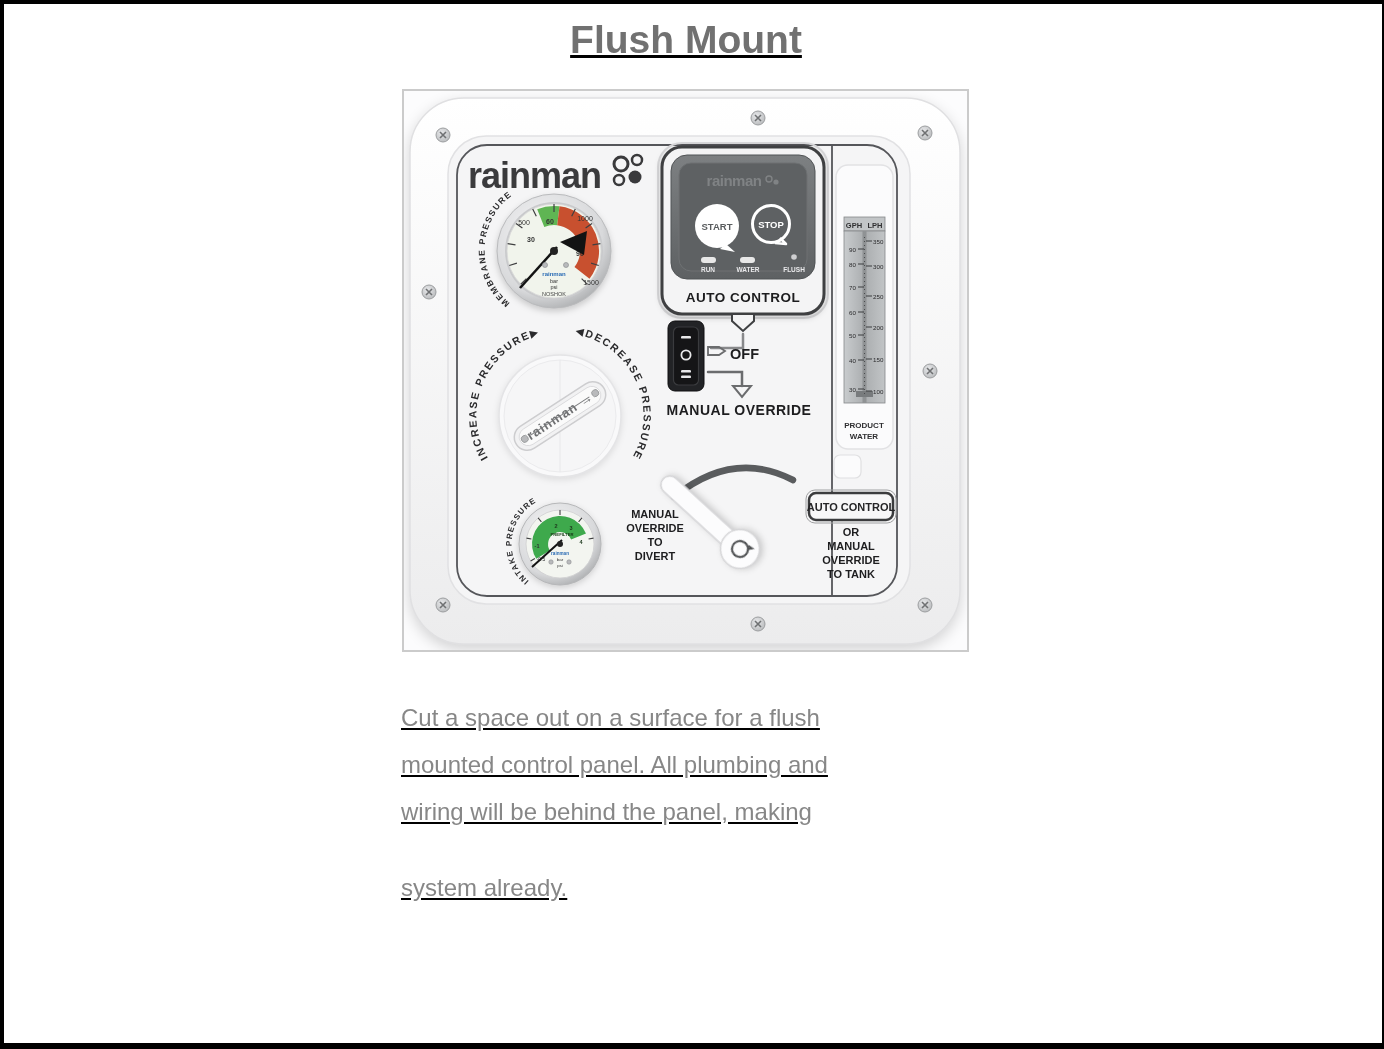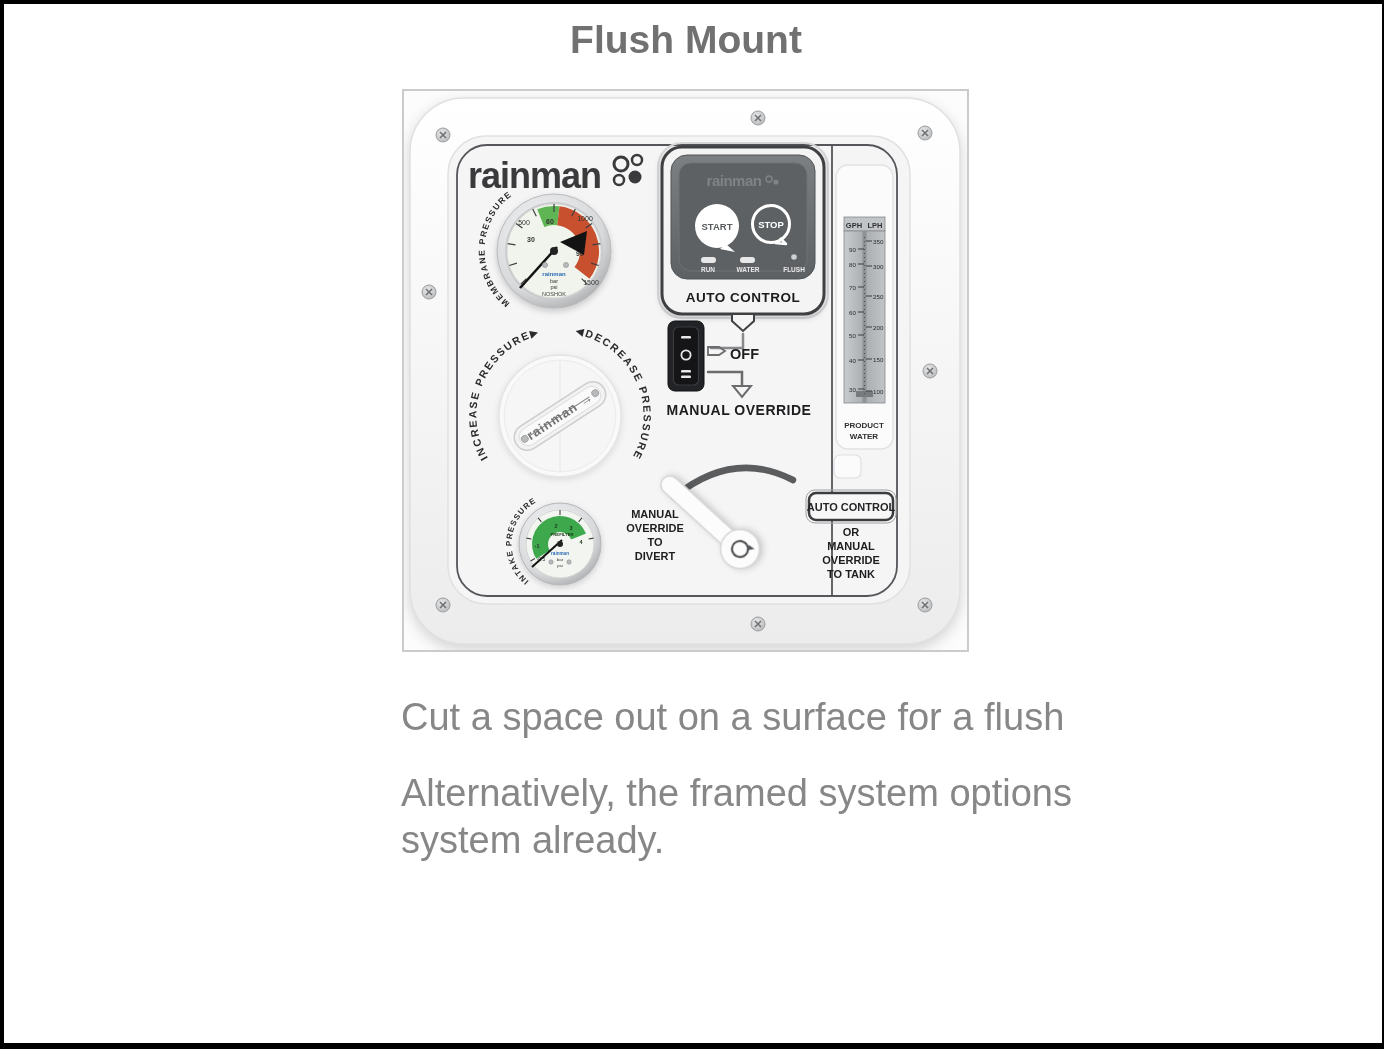--- a/index.html
+++ b/index.html
@@ -2,31 +2,32 @@
 <html><head>
 <meta charset="utf-8">
 <style>
   html,body{margin:0;padding:0;background:#fff;}
   .page{
     width:1384px;height:1049px;box-sizing:border-box;
     border-left:4px solid #000;border-top:4px solid #000;
     border-bottom:6px solid #000;border-right:2px solid #000;
     background:#fff;overflow:hidden;
     font-family:"Liberation Sans","DejaVu Sans",sans-serif;
+    text-decoration:underline;
   }
   .content{width:570px;margin-left:397px;}
   h1.title{
     margin:0;padding-top:13px;font-size:39px;line-height:46px;
     font-weight:bold;color:#717171;text-align:center;letter-spacing:0;
   }
   figure.photo{
     margin:26px 0 0 1px;width:563px;height:559px;
     border:2px solid #cbcbcb;background:#7dd3fc;padding:0;
   }
-  .para{margin-top:42px;color:#878787;font-size:38px;}
+  .para{margin-top:42px;color:#878787;font-size:24px;}
   .para + .para{margin-top:29px;}
   .para .line{line-height:47px;white-space:nowrap;}
   
   svg text{font-family:"Liberation Sans","DejaVu Sans",sans-serif;}
 </style>
 </head>
 <body>
 
 <div class="page">
   <div class="content">
@@ -268,21 +269,22 @@
           <text x="447" y="445" font-size="11" font-weight="bold" fill="#1d1d1f" text-anchor="middle">OR</text>
           <text x="447" y="459" font-size="11" font-weight="bold" fill="#1d1d1f" text-anchor="middle">MANUAL</text>
           <text x="447" y="473" font-size="11" font-weight="bold" fill="#1d1d1f" text-anchor="middle">OVERRIDE</text>
           <text x="447" y="487" font-size="11" font-weight="bold" fill="#1d1d1f" text-anchor="middle">TO TANK</text>
         </g>
       </svg>
     </figure>
 
     <div class="para">
       <div class="line">Cut a space out on a surface for a flush</div>
+      <div class="line">mounted control panel. All plumbing and</div>
+      <div class="line">wiring will be behind the panel, making</div>
     </div>
 
     <div class="para">
-      <div class="line">Alternatively, the framed system options</div>
       <div class="line">system already.</div>
     </div>
 
   </div>
 </div>
 
 </body></html>

